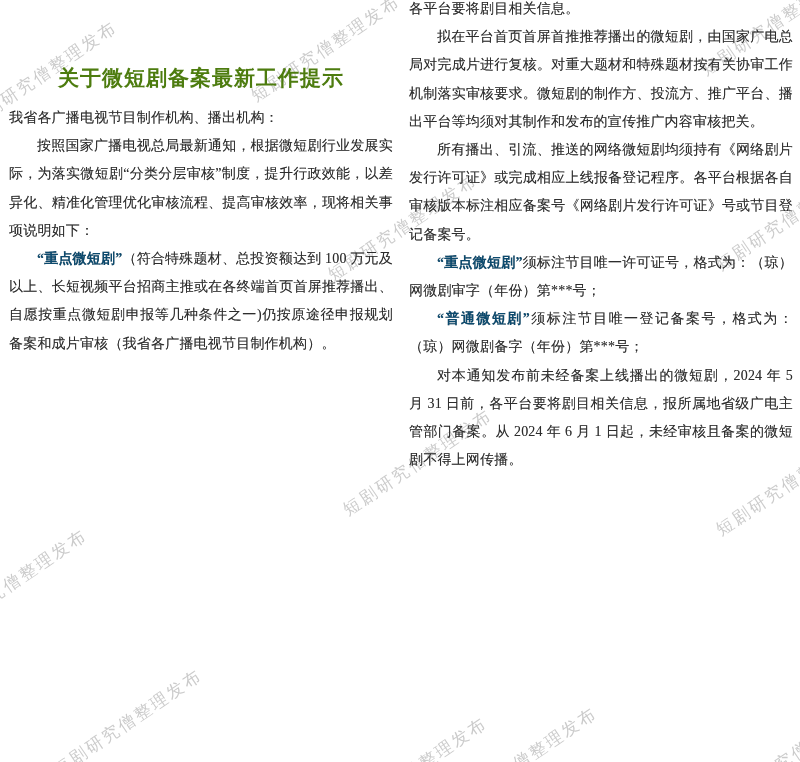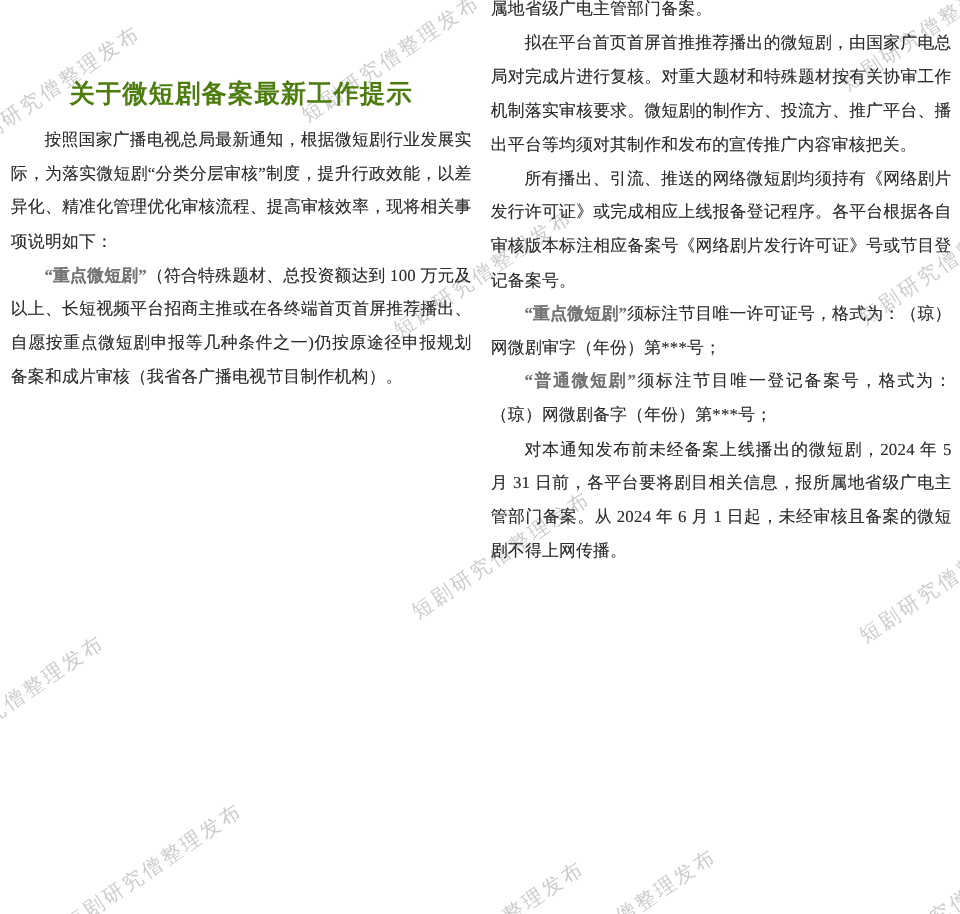--- a/index.html
+++ b/index.html
@@ -40,21 +40,21 @@
     font-family:Liberation Serif, serif;
     font-size:21px;line-height:32px;font-weight:700;color:#4d7c0f;
     text-align:center;letter-spacing:1px;
   }
   .para{
     margin:0;font-size:14px;line-height:28.2px;letter-spacing:.2px;
     text-align:justify;text-justify:inter-character;
     text-shadow:0 0 .5px rgba(45,45,45,.45);
   }
   .para.indent{text-indent:2em;}
-  .para b{font-weight:700;color:#737373;}
+  .para b{font-weight:700;color:#0c4a6e;}
 </style>
 </head>
 <body>
 
 <div class="page">
 
   <div class="watermark-layer">
     <span class="wm wm1">短剧研究僧整理发布</span>
     <span class="wm wm2">短剧研究僧整理发布</span>
     <span class="wm wm3">短剧研究僧整理发布</span>
@@ -67,30 +67,31 @@
     <span class="wm wm10">短剧研究僧整理发布</span>
     <span class="wm wm11">短剧研究僧整理发布</span>
     <span class="wm wm12">短剧研究僧整理发布</span>
   </div>
 
   <div class="cols">
 
     <div class="col col-left">
       <h1 class="title">关于微短剧备案最新工作提示</h1>
 
+      <p class="para"><span>我省各广播电视节目制作机构、播出机构：</span><b></b><span></span></p>
 
       <p class="para indent"><span>按照国家广播电视总局最新通知，根据微短剧行业发展实际，为落实微短剧“分类分层审核”制度，提升行政效能，以差异化、精准化管理优化审核流程、提高审核效率，现将相关事项说明如下：</span><b></b><span></span></p>
 
       <p class="para indent"><span></span><b>“重点微短剧”</b><span>（符合特殊题材、总投资额达到 100 万元及以上、长短视频平台招商主推或在各终端首页首屏推荐播出、自愿按重点微短剧申报等几种条件之一)仍按原途径申报规划备案和成片审核（我省各广播电视节目制作机构）。</span></p>
 
 
     </div>
 
     <div class="col col-right">
-      <p class="para"><span>属地省级广电主管部门备案。</span><b></b><span></span></p>
+      <p class="para"><span>各平台要将剧目相关信息。</span><b></b><span></span></p>
 
       <p class="para indent"><span>拟在平台首页首屏首推推荐播出的微短剧，由国家广电总局对完成片进行复核。对重大题材和特殊题材按有关协审工作机制落实审核要求。微短剧的制作方、投流方、推广平台、播出平台等均须对其制作和发布的宣传推广内容审核把关。</span><b></b><span></span></p>
 
       <p class="para indent"><span>所有播出、引流、推送的网络微短剧均须持有《网络剧片发行许可证》或完成相应上线报备登记程序。各平台根据各自审核版本标注相应备案号《网络剧片发行许可证》号或节目登记备案号。</span><b></b><span></span></p>
 
       <p class="para indent"><span></span><b>“重点微短剧”</b><span>须标注节目唯一许可证号，格式为：（琼）网微剧审字（年份）第***号；</span></p>
 
       <p class="para indent"><span></span><b>“普通微短剧”</b><span>须标注节目唯一登记备案号，格式为：（琼）网微剧备字（年份）第***号；</span></p>
 
 

